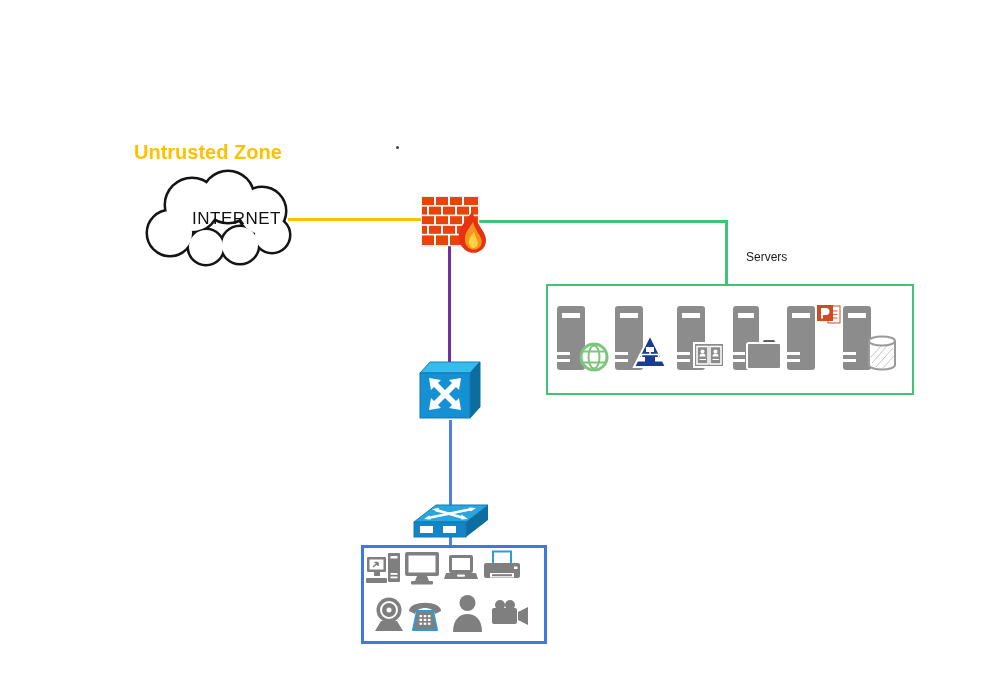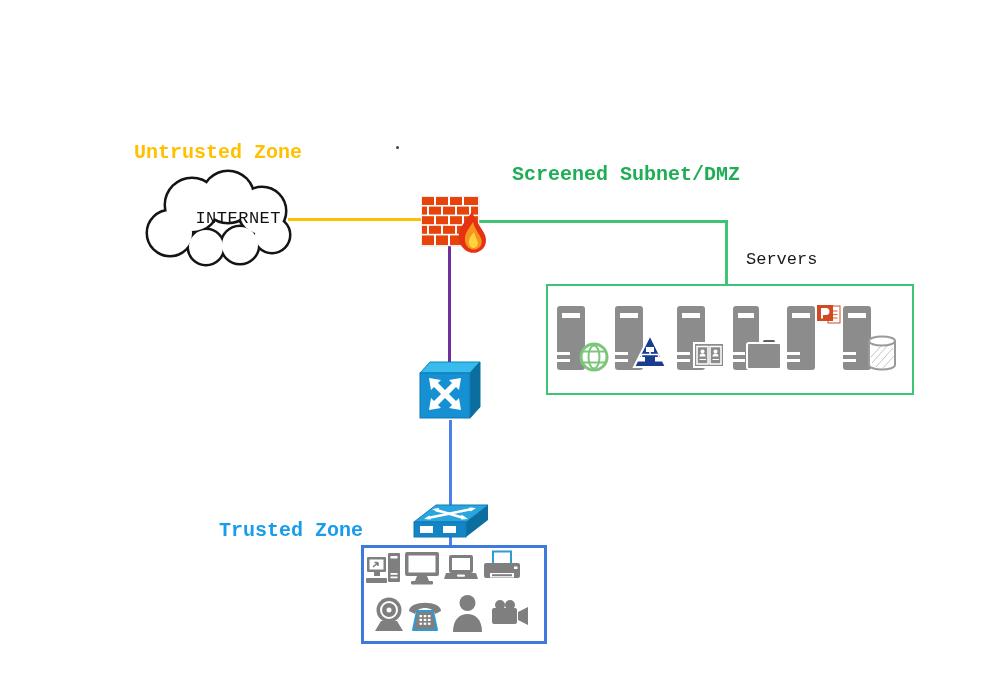--- a/index.html
+++ b/index.html
@@ -1,25 +1,25 @@
 <!DOCTYPE html>
 <html><head>
 <meta charset="utf-8">
 <style>
   html,body{margin:0;padding:0;background:#fff;}
   #canvas{
     position:relative;width:981px;height:677px;background:#ffffff;overflow:hidden;
-    font-family:Liberation Mono, monospace;
+    font-family:Liberation Sans, sans-serif;
   }
   .abs{position:absolute;}
   .zone-label{font-size:20px;font-weight:700;white-space:nowrap;}
   .untrusted{color:#FFC000;}
   .dmz{color:#1FAE55;}
   .trusted{color:#189CEC;}
-  .servers-label{font-size:17px;color:#1a1a1a;text-align:right;}
+  .servers-label{font-size:12px;color:#1a1a1a;text-align:right;}
   .internet-label{font-size:17px;color:#111;letter-spacing:.5px;font-weight:400;text-align:right;}
   .line{position:absolute;}
   .yellow-line{background:#FFC000;}
   .green-line{background:#3FC476;}
   .purple-line{background:#7030A0;}
   .blue-line{background:#4C80E8;}
   .group-box{position:absolute;background:transparent;}
   .servers-box{border:2px solid #3FC476;}
   .trusted-box{border:3px solid #3E79DD;}
   .dot{position:absolute;width:3px;height:3px;background:#444;border-radius:50%;}
@@ -30,22 +30,20 @@
 
 <div id="canvas">
 
   <div class="line yellow-line abs" style="left:288px;top:218px;width:137px;height:3px;"></div>
   <div class="line green-line abs" style="left:478px;top:220px;width:250px;height:3px;"></div>
   <div class="line green-line abs" style="left:725px;top:220px;width:3px;height:65px;"></div>
   <div class="line purple-line abs" style="left:448px;top:245px;width:3px;height:117px;"></div>
   <div class="line blue-line abs" style="left:449px;top:420px;width:3px;height:127px;"></div>
 
   <div class="abs zone-label untrusted" style="left:134px;top:141px;">Untrusted Zone</div>
-  <div class="abs zone-label dmz" style="left:512px;top:163px;">Screened Subnet/DMZ</div>
-  <div class="abs zone-label trusted" style="left:219px;top:519px;">Trusted Zone</div>
   <div class="abs servers-label" style="left:746px;top:250px;">Servers</div>
   <div class="dot" style="left:396px;top:146px;"></div>
 
   <div class="abs" style="left:142px;top:167px;">
     <svg width="158" height="104" viewBox="0 0 158 104">
       <g stroke="#141414" stroke-width="5" fill="#ffffff">
         <circle cx="28" cy="66" r="22"></circle>
           <circle cx="50" cy="38" r="26"></circle>
           <circle cx="86" cy="30" r="25"></circle>
         <circle cx="120" cy="44" r="23"></circle>

